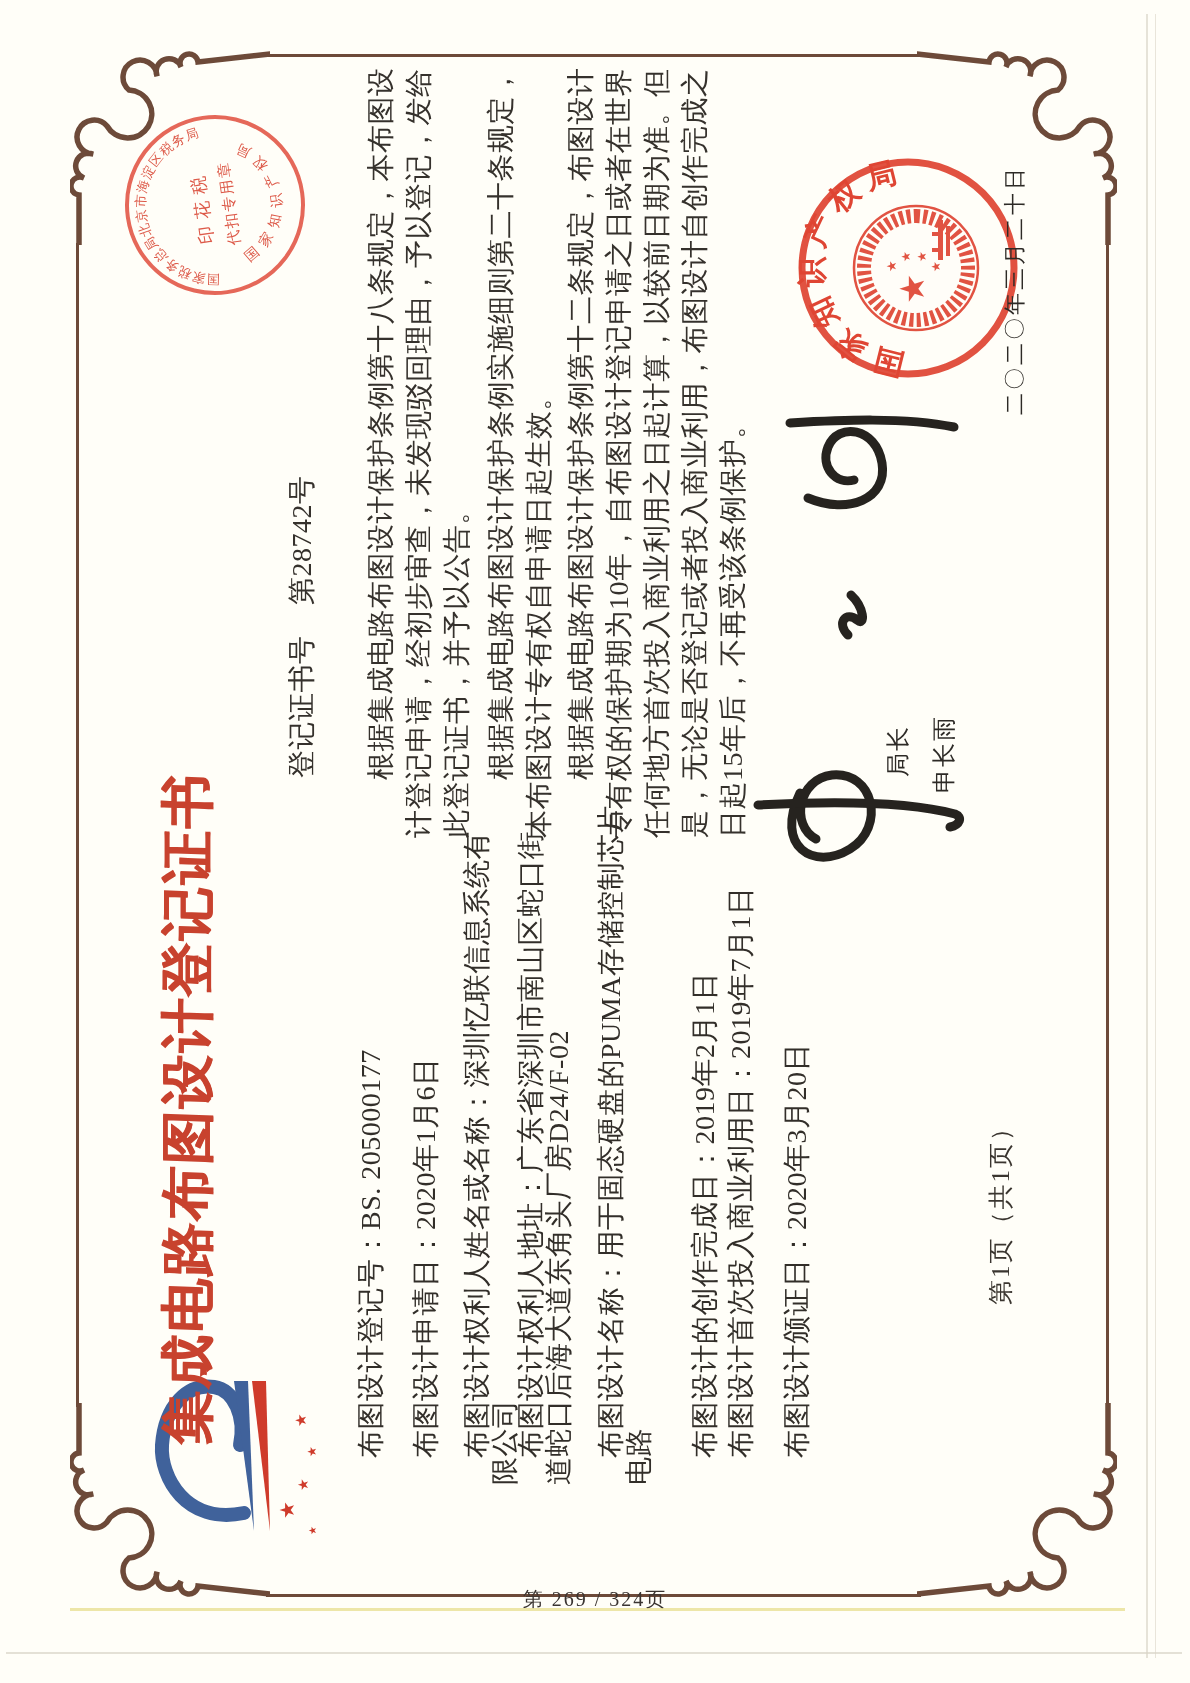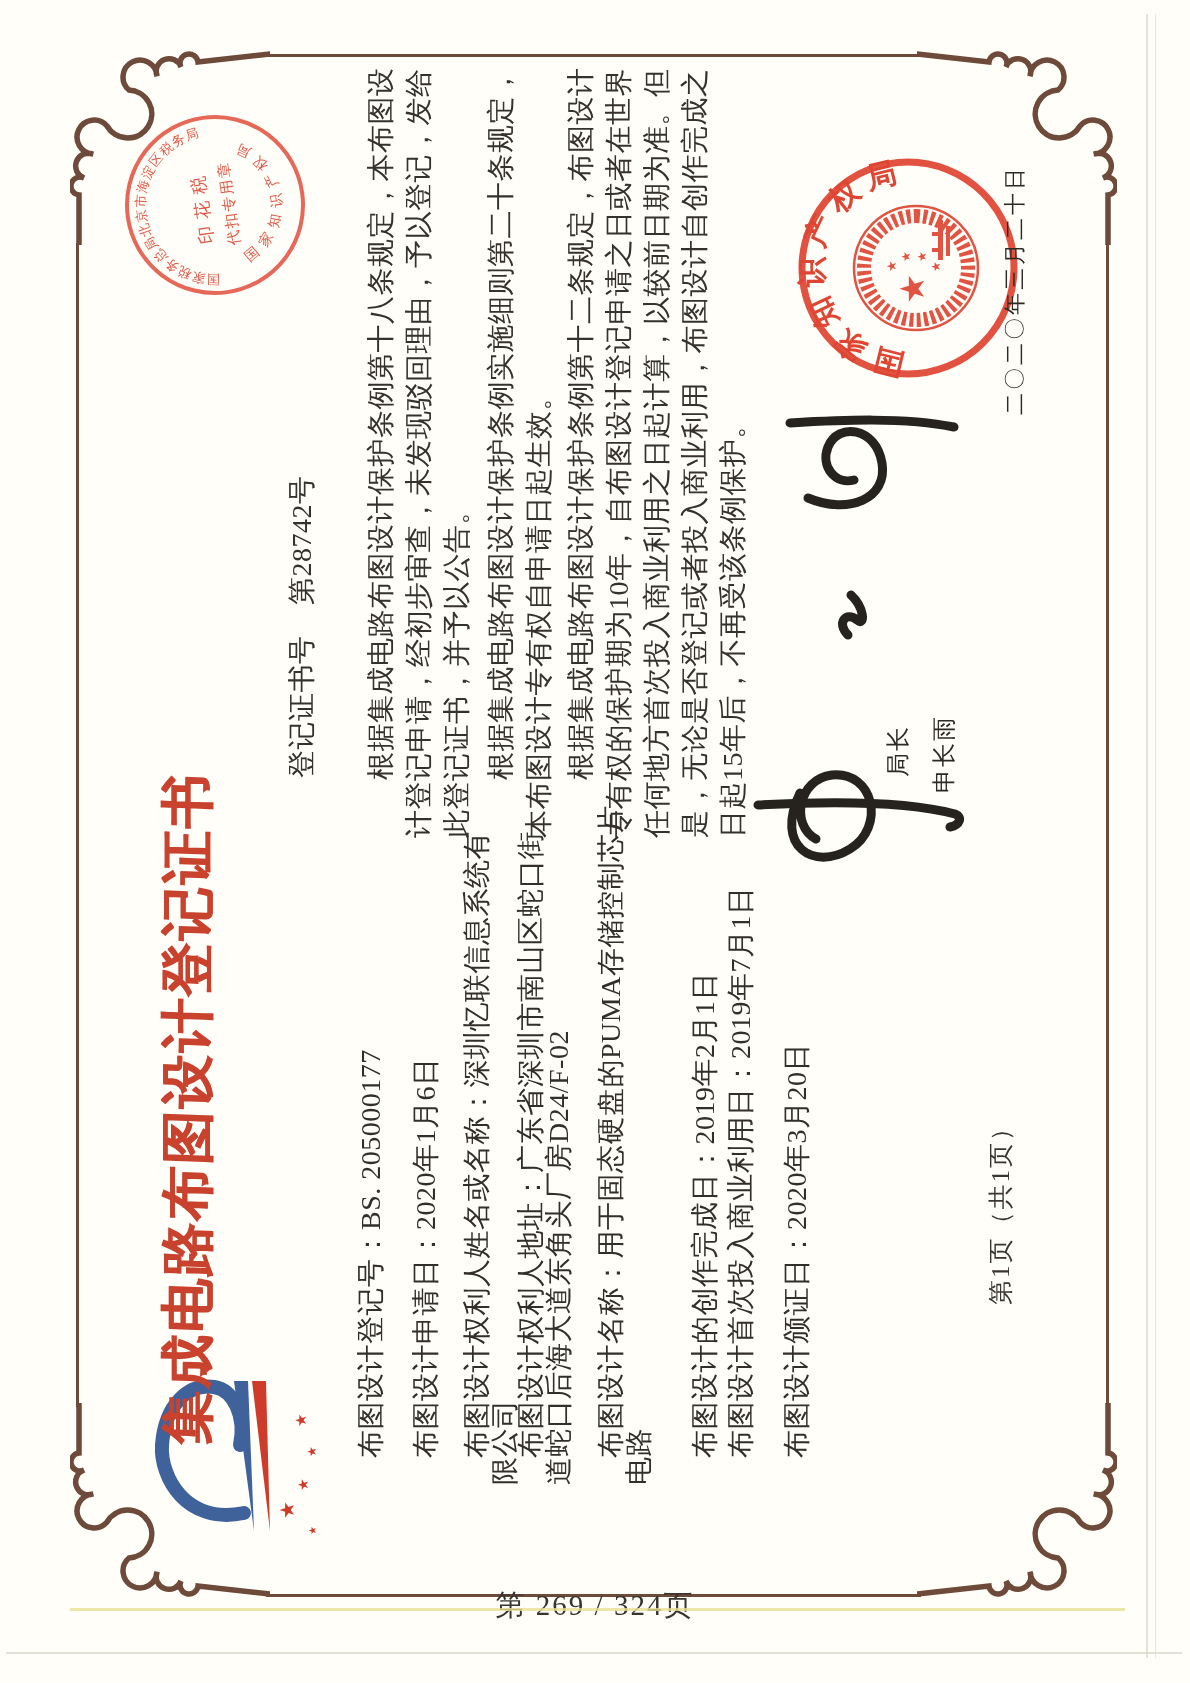--- a/index.html
+++ b/index.html
@@ -21,21 +21,21 @@
     font-size:54px;font-weight:bold;color:#c8422e;letter-spacing:2px;
     text-shadow:1px 0 0 #c8422e;transform:skewX(-2deg);
   }
   .frame-line{position:absolute;background:#6d4a39;}
   .corner{position:absolute;width:200px;height:200px;}
   .smalltext{font-size:25px;color:#3a352f;letter-spacing:2px;}
   .datetext{font-size:22px;color:#2d2a26;letter-spacing:3px;}
   .sigtext{font-size:24px;color:#2d2a26;letter-spacing:2px;}
   .footer-bar{
     position:absolute;left:0;top:1586px;width:1190px;text-align:center;
-    font-size:29px;color:#3a3430;letter-spacing:2px;
+    font-size:20px;color:#3a3430;letter-spacing:2px;
   }
   .edge{position:absolute;}
 </style>
 </head>
 <body>
 
 <div class="page">
 
   <div class="sheet">
 

